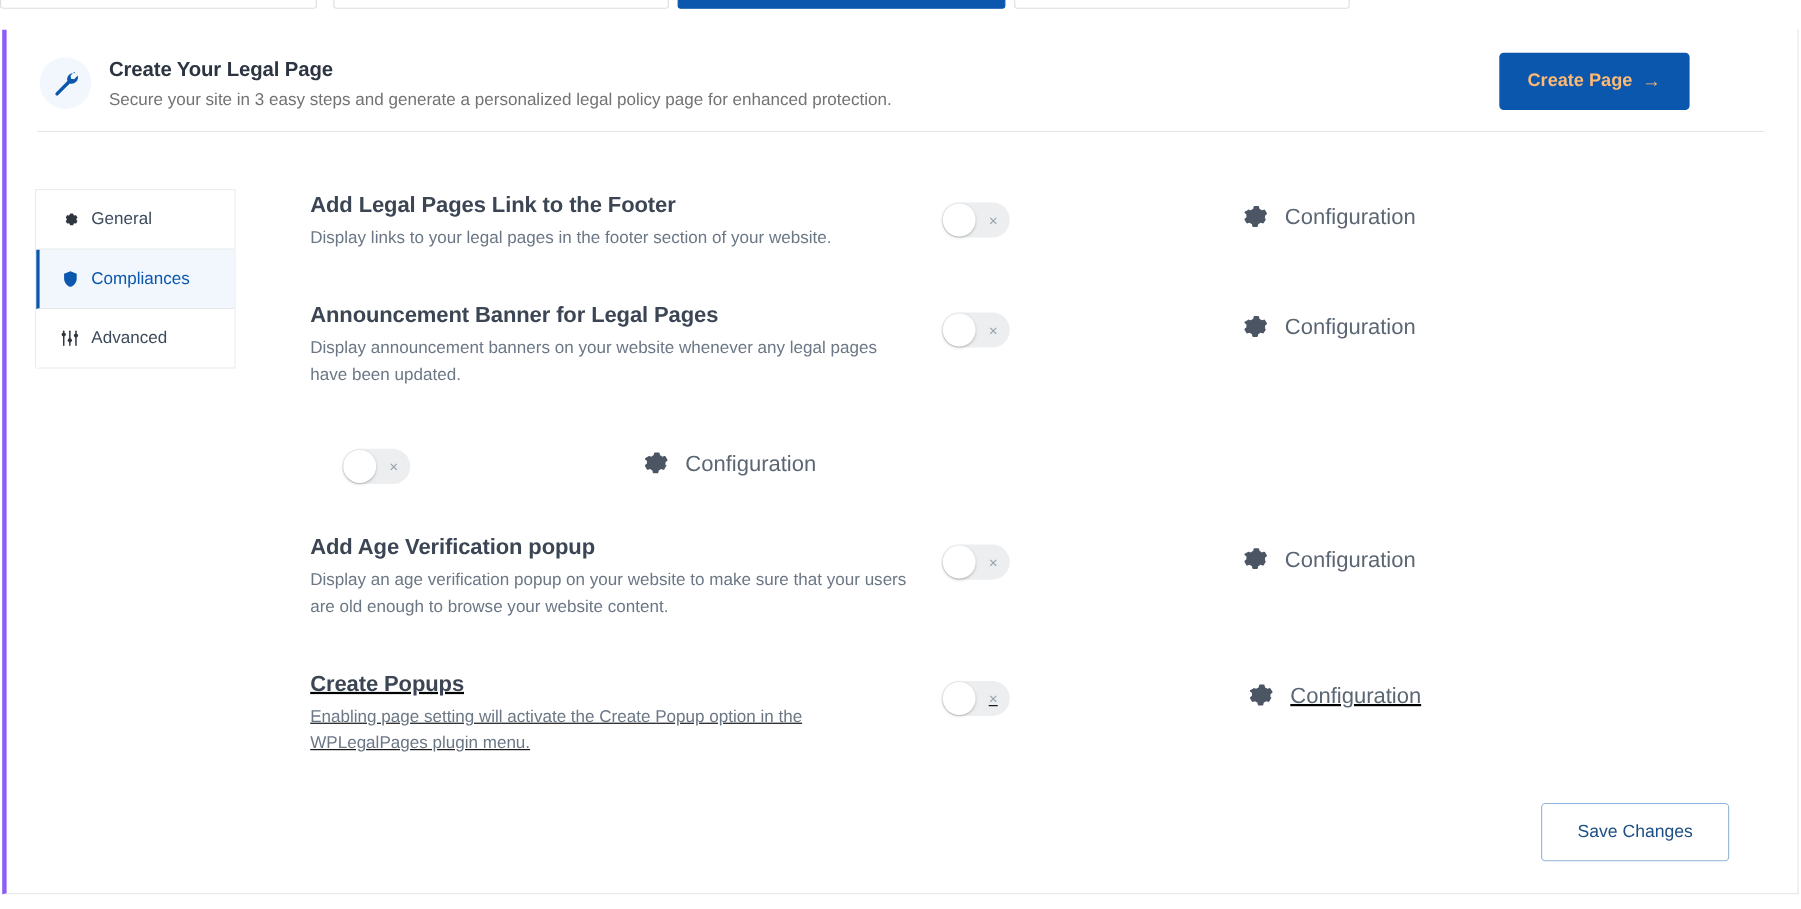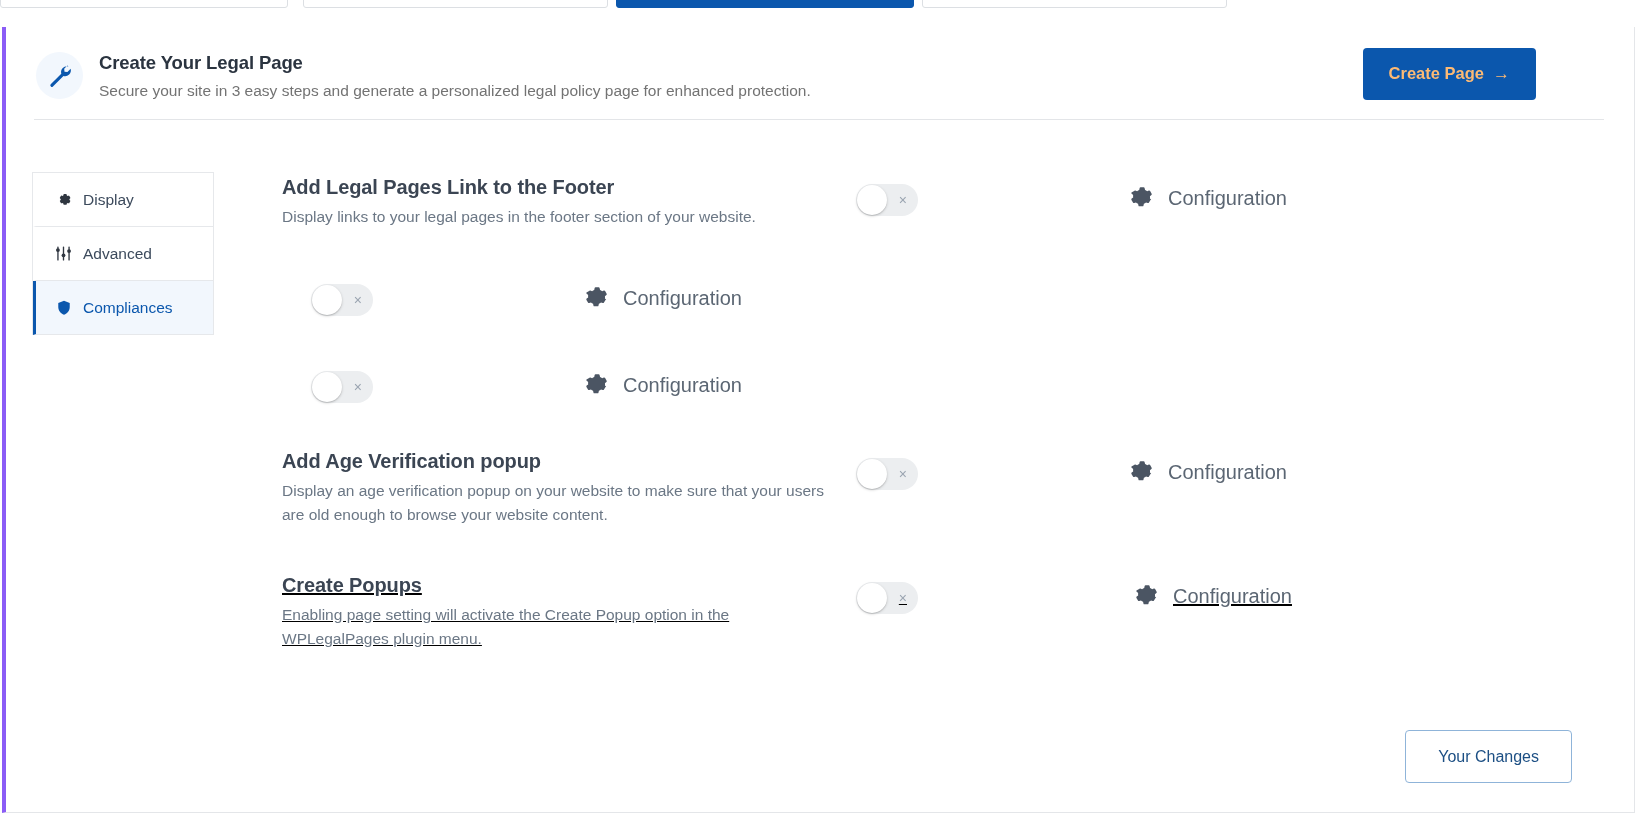--- a/index.html
+++ b/index.html
@@ -293,43 +293,43 @@
 
     <div class="body">
 
       <div class="sidebar" id="sidebar">
           <div class="tab">
             <span class="tab-icon" style="color: rgb(47, 54, 64);">
               <svg width="17" height="17" viewBox="0 0 24 24" fill="currentColor">
                 <path d="M12 8.4a3.6 3.6 0 1 0 0 7.2 3.6 3.6 0 0 0 0-7.2zm9.3 4.9l-.9-.7a7.6 7.6 0 0 0 0-1.4l.9-.7a1 1 0 0 0 .24-1.27l-1.3-2.25a1 1 0 0 0-1.2-.45l-1.07.37a7.6 7.6 0 0 0-1.22-.71l-.23-1.12a1 1 0 0 0-.98-.8h-2.6a1 1 0 0 0-.98.8l-.23 1.12c-.43.19-.84.43-1.22.71L9.44 6.5a1 1 0 0 0-1.2.45L6.94 9.2a1 1 0 0 0 .24 1.27l.9.7a7.6 7.6 0 0 0 0 1.4l-.9.7a1 1 0 0 0-.24 1.27l1.3 2.25a1 1 0 0 0 1.2.45l1.07-.37c.38.28.79.52 1.22.71l.23 1.12a1 1 0 0 0 .98.8h2.6a1 1 0 0 0 .98-.8l.23-1.12c.43-.19.84-.43 1.22-.71l1.07.37a1 1 0 0 0 1.2-.45l1.3-2.25a1 1 0 0 0-.24-1.27z"></path>
               </svg>
             </span>
-            <span>Display</span>
+            <span>General</span>
+          </div>
+          <div class="tab active">
+            <span class="tab-icon" style="color: rgb(11, 87, 173);">
+              <svg width="16" height="17" viewBox="0 0 24 24" fill="currentColor">
+                <path d="M12 1.8L3.4 5.1v6.3c0 5.3 3.6 10.2 8.6 11.4 5-1.2 8.6-6.1 8.6-11.4V5.1L12 1.8z"></path>
+              </svg>
+            </span>
+            <span>Compliances</span>
           </div>
           <div class="tab">
             <span class="tab-icon" style="color: rgb(47, 54, 64);">
               <svg width="17" height="17" viewBox="0 0 24 24" fill="currentColor">
                 <rect x="3.2" y="2" width="1.9" height="20" rx="0.9"></rect>
                 <circle cx="4.15" cy="7.2" r="2.7"></circle>
                 <rect x="11.05" y="2" width="1.9" height="20" rx="0.9"></rect>
                 <circle cx="12" cy="14.6" r="2.7"></circle>
                 <rect x="18.9" y="2" width="1.9" height="20" rx="0.9"></rect>
                 <circle cx="19.85" cy="8.6" r="2.7"></circle>
               </svg>
             </span>
             <span>Advanced</span>
           </div>
-          <div class="tab active">
-            <span class="tab-icon" style="color: rgb(11, 87, 173);">
-              <svg width="16" height="17" viewBox="0 0 24 24" fill="currentColor">
-                <path d="M12 1.8L3.4 5.1v6.3c0 5.3 3.6 10.2 8.6 11.4 5-1.2 8.6-6.1 8.6-11.4V5.1L12 1.8z"></path>
-              </svg>
-            </span>
-            <span>Compliances</span>
-          </div>
         </div>
 
       <div class="settings" id="settings-list">
           <div class="setting-row">
             <div class="setting-info">
               <div class="setting-title">Add Legal Pages Link to the Footer</div>
               <div class="setting-desc">Display links to your legal pages in the footer section of your website.</div>
             </div>
             <div class="setting-control">
               <div class="toggle">
@@ -340,20 +340,24 @@
             <div class="setting-config">
               <span style="display: flex;">
                 <svg width="28" height="28" viewBox="0 0 24 24" fill="#4b5563">
                   <path d="M12 8.9a3.1 3.1 0 1 0 0 6.2 3.1 3.1 0 0 0 0-6.2zm8.9 4.6l-1.25-.97c.05-.35.08-.7.08-1.06s-.03-.71-.08-1.06l1.25-.97a.9.9 0 0 0 .22-1.14l-1.3-2.25a.9.9 0 0 0-1.08-.4l-1.47.51c-.55-.44-1.16-.8-1.82-1.06l-.31-1.54a.9.9 0 0 0-.88-.72h-2.6a.9.9 0 0 0-.88.72l-.31 1.54c-.66.26-1.27.62-1.82 1.06l-1.47-.51a.9.9 0 0 0-1.08.4L3.82 7.3a.9.9 0 0 0 .22 1.14l1.25.97c-.05.35-.08.7-.08 1.06s.03.71.08 1.06l-1.25.97a.9.9 0 0 0-.22 1.14l1.3 2.25a.9.9 0 0 0 1.08.4l1.47-.51c.55.44 1.16.8 1.82 1.06l.31 1.54a.9.9 0 0 0 .88.72h2.6a.9.9 0 0 0 .88-.72l.31-1.54c.66-.26 1.27-.62 1.82-1.06l1.47.51a.9.9 0 0 0 1.08-.4l1.3-2.25a.9.9 0 0 0-.22-1.14z"></path>
                 </svg>
               </span>
               <span class="cfg-label">Configuration</span>
             </div>
           </div>
           <div class="setting-row">
+            <div class="setting-info">
+              <div class="setting-title">Announcement Banner for Legal Pages</div>
+              <div class="setting-desc">Display announcement banners on your website whenever any legal pages have been updated.</div>
+            </div>
             <div class="setting-control">
               <div class="toggle">
                 <span class="x-mark">×</span>
                 <span class="knob"></span>
               </div>
             </div>
             <div class="setting-config">
               <span style="display: flex;">
                 <svg width="28" height="28" viewBox="0 0 24 24" fill="#4b5563">
                   <path d="M12 8.9a3.1 3.1 0 1 0 0 6.2 3.1 3.1 0 0 0 0-6.2zm8.9 4.6l-1.25-.97c.05-.35.08-.7.08-1.06s-.03-.71-.08-1.06l1.25-.97a.9.9 0 0 0 .22-1.14l-1.3-2.25a.9.9 0 0 0-1.08-.4l-1.47.51c-.55-.44-1.16-.8-1.82-1.06l-.31-1.54a.9.9 0 0 0-.88-.72h-2.6a.9.9 0 0 0-.88.72l-.31 1.54c-.66.26-1.27.62-1.82 1.06l-1.47-.51a.9.9 0 0 0-1.08.4L3.82 7.3a.9.9 0 0 0 .22 1.14l1.25.97c-.05.35-.08.7-.08 1.06s.03.71.08 1.06l-1.25.97a.9.9 0 0 0-.22 1.14l1.3 2.25a.9.9 0 0 0 1.08.4l1.47-.51c.55.44 1.16.8 1.82 1.06l.31 1.54a.9.9 0 0 0 .88.72h2.6a.9.9 0 0 0 .88-.72l.31-1.54c.66-.26 1.27-.62 1.82-1.06l1.47.51a.9.9 0 0 0 1.08-.4l1.3-2.25a.9.9 0 0 0-.22-1.14z"></path>
@@ -416,17 +420,17 @@
                 </svg>
               </span>
               <span class="cfg-label">Configuration</span>
             </div>
           </div>
         </div>
 
     </div>
 
     <div class="footer">
-      <button class="save-btn">Your Changes</button>
+      <button class="save-btn">Save Changes</button>
     </div>
 
   </div>
 </div>
 
 </body></html>

